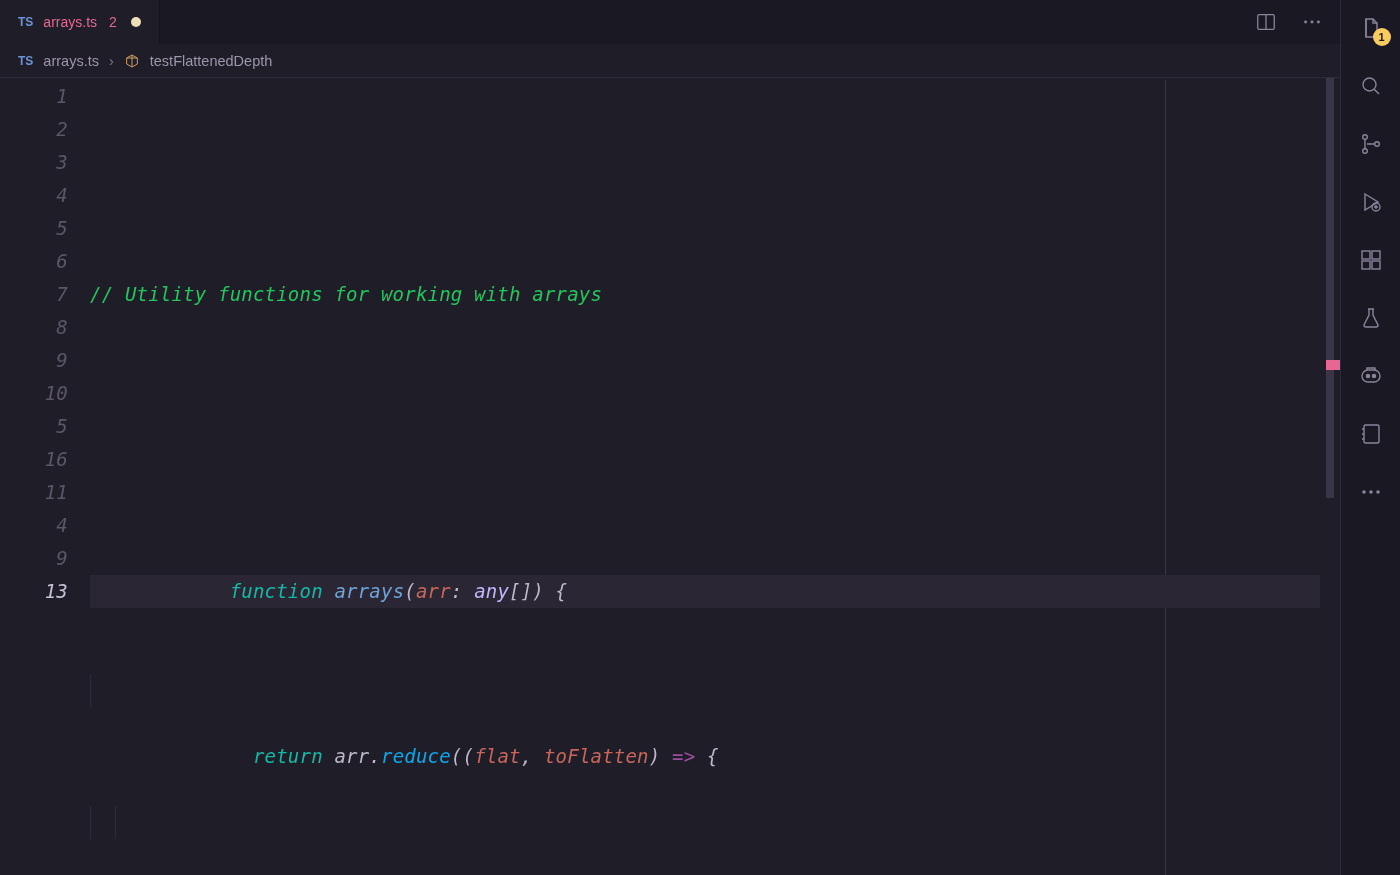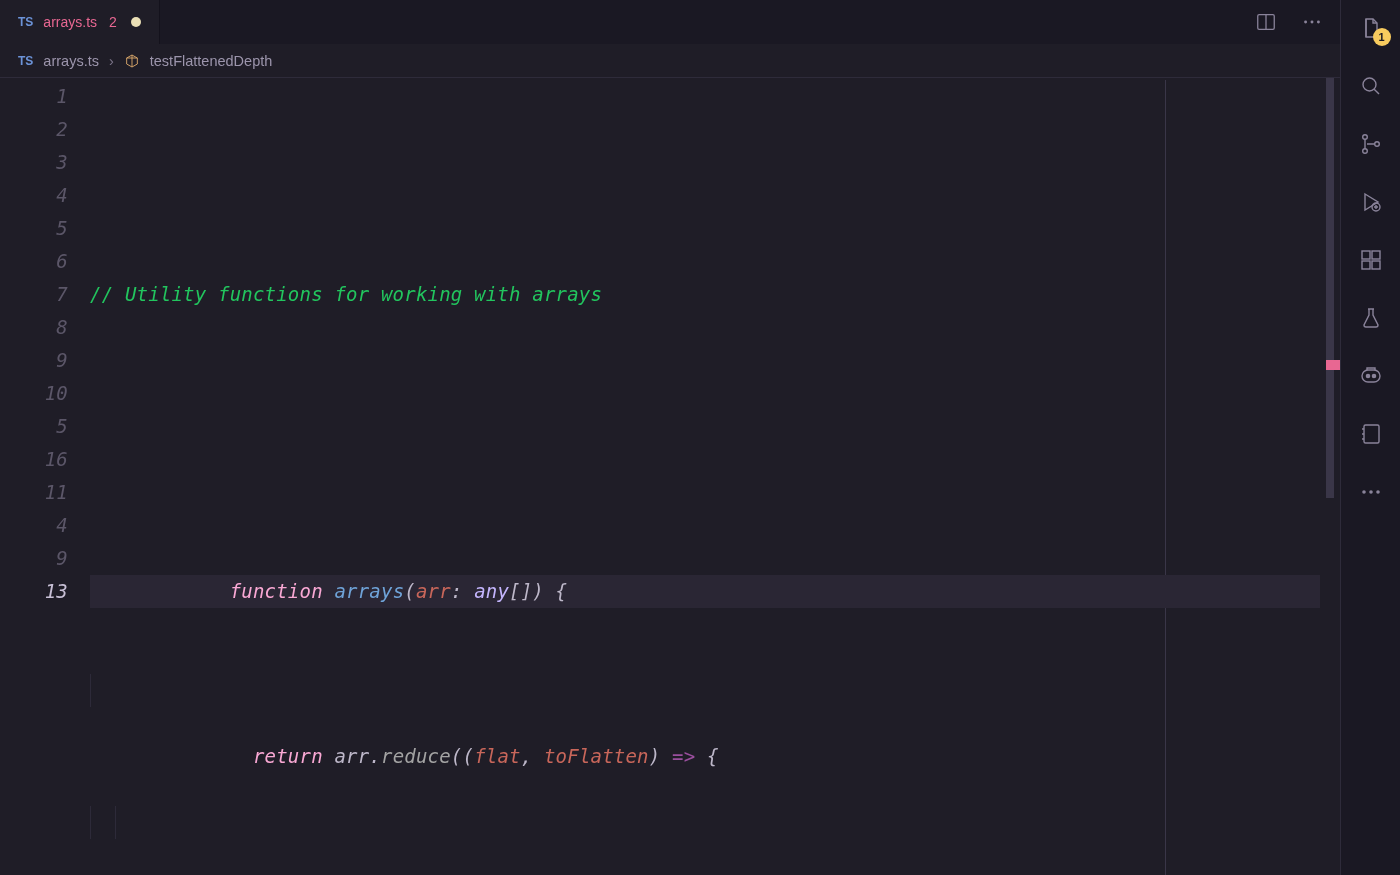--- a/index.html
+++ b/index.html
@@ -141,25 +141,25 @@
   position:absolute; top:0; right:0; width:20px; bottom:0;
   background:#1F1D27;
 }
 .minimap .hl { position:absolute; right:0; width:14px; height:10px;}
 .minimap .viewport-thumb{
   position:absolute; right:6px; top:0; width:8px; height:420px;
   background:#3A3648;
 }
 
 .tk-comment{ color:#22c55e; font-style:italic; }
-.tk-kw{ color:#f9a8d4; font-style:italic; }
+.tk-kw{ color:#14b8a6; font-style:italic; }
 .tk-fn{ color:#6FA3D8; }
 .tk-param{ color:#C8665A; font-style:italic;}
 .tk-type{ color:#c4b5fd; }
-.tk-prop{ color:#a3a3a3;font-style:italic;}
+.tk-prop{ color:#0ea5e9;font-style:italic;}
 .tk-paren{ color:#BDB7C9;}
 .tk-arrow{ color:#9A4F9E;}
 .tk-default{ color:#BDB7C9;}
 </style>
 </head>
 <body>
 
 <div class="app">
   <div class="main-col">
 

